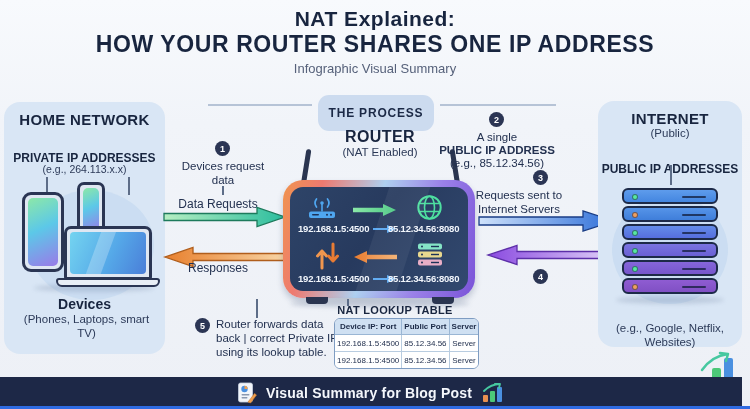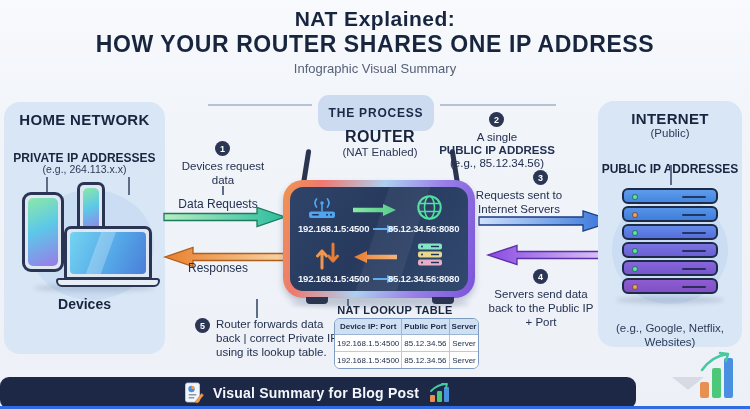--- a/index.html
+++ b/index.html
@@ -68,21 +68,21 @@
   #nat-table th:last-child, #nat-table td:last-child { border-right:none; }
   #nat-table td { font-size:8px; color:#22304e; text-align:center; padding:3.5px 2px; border-right:1px solid #b8cce0; border-bottom:1px solid #b8cce0; background:#fff; }
   #nat-table tr:last-child td { border-bottom:none; }
 
   
   .srv-row { width:96px; height:16px; border:2px solid #1d2a48; border-radius:6px; margin-bottom:2px; position:relative; }
   .srv-dot { position:absolute; left:8px; top:3.5px; width:6px; height:6px; border-radius:50%; border:1px solid rgba(20,30,60,.55); }
   .srv-dash { position:absolute; right:10px; top:5.5px; width:24px; height:2.5px; border-radius:2px; background:rgba(18,28,58,.75); }
 
   
-  #footer { left:0; top:377px; width:636px; height:32px; background:#1d2847; display:flex; align-items:center; justify-content:center; gap:9px;border-radius:9px; }
+  #footer { left:0; top:377px; width:742px; height:32px; background:#1d2847; display:flex; align-items:center; justify-content:center; gap:9px; }
   #footer-strip { left:0; top:406px; width:750px; height:3px; background:#2f6be2; }
   .footer-label { font-size:14px; font-weight:700; color:#f4f7fc; letter-spacing:.2px; }
   .tail { width:0; height:0; border-left:16px solid transparent; border-right:16px solid transparent; border-top:13px solid #d5dae5; }
 </style>
 </head>
 <body>
 
 <div id="page">
 
   <div class="abs title1">NAT Explained:</div>
@@ -110,20 +110,21 @@
     <div class="abs phone" style="left:73px;top:80px;width:28px;height:56px;border-radius:7px;">
         <div class="scr"></div>
       </div>
 
     <div class="abs laptop-scr" style="left:60px;top:124px;width:88px;height:54px;">
         <div class="scr"></div>
       </div>
     <div class="abs laptop-base" style="left:52px;top:176px;width:104px;height:9px;"></div>
 
     <div class="abs dev-label" style="top:194px;">Devices</div>
+    <div class="abs dev-sub" style="left:18px;top:210px;width:129px;">(Phones, Laptops, smart TV)</div>
   </div>
 
   <div class="abs step-circle" style="left:215px;top:141px;">1</div>
   <div class="abs step-text" style="left:180px;top:159px;width:86px;">Devices request data</div>
   <div class="abs vline" style="left:222px;top:186px;height:9px;"></div>
   <div class="abs arrow-label" style="left:168px;top:197px;width:100px;">Data Requests</div>
 
   <svg class="abs" style="left:162px;top:205px;" width="126" height="24" viewBox="0 0 126 24">
     <defs>
         <linearGradient id="gGreen" x1="0" y1="0" x2="1" y2="0">
@@ -247,21 +248,20 @@
     <defs>
         <linearGradient id="gPurple" x1="0" y1="0" x2="1" y2="0">
       <stop offset="0" stop-color="#8a4ae0"></stop>
           <stop offset="1" stop-color="#e0d0f8"></stop>
         </linearGradient>
       </defs>
     <path d="M136 8.5 L40 8.5 L40 2.5 L11 12 L40 21.5 L40 15.5 L136 15.5 Z" fill="url(#gPurple)" stroke="#5c2ea8" stroke-width="1.3"></path>
   </svg>
 
   <div class="abs step-circle" style="left:533px;top:269px;">4</div>
-  <div class="abs step-text" style="left:486px;top:287px;width:110px;">Servers send data back to the Public IP + Port</div>
 
   <div class="abs step-circle" style="left:195px;top:318px;">5</div>
   <div class="abs step-text" style="left:216px;top:317px;width:128px;text-align:left;">Router forwards data back | correct Private IP using its lookup table.</div>
 
   <div class="abs nat-title">NAT LOOKUP TABLE</div>
   <table class="abs" id="nat-table">
     <tbody>
         <tr>
       <th>Device IP: Port</th>
       <th>Public Port</th>

